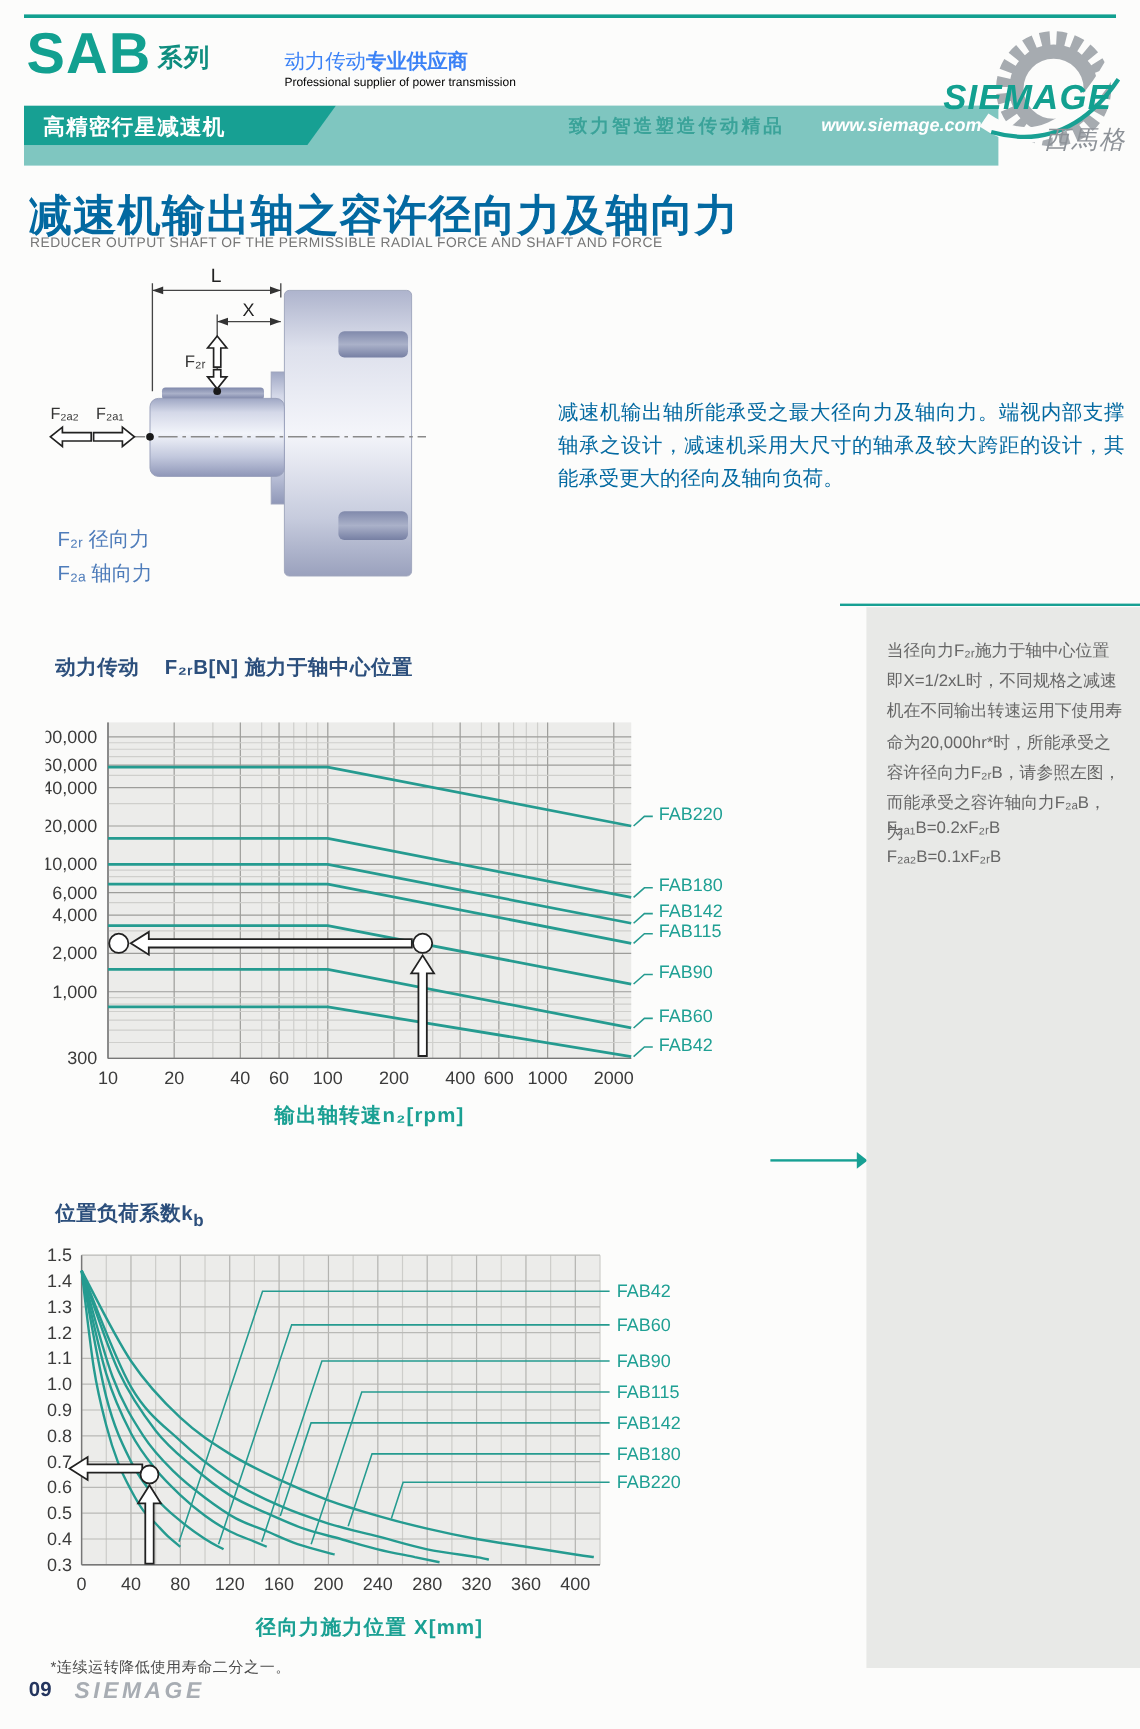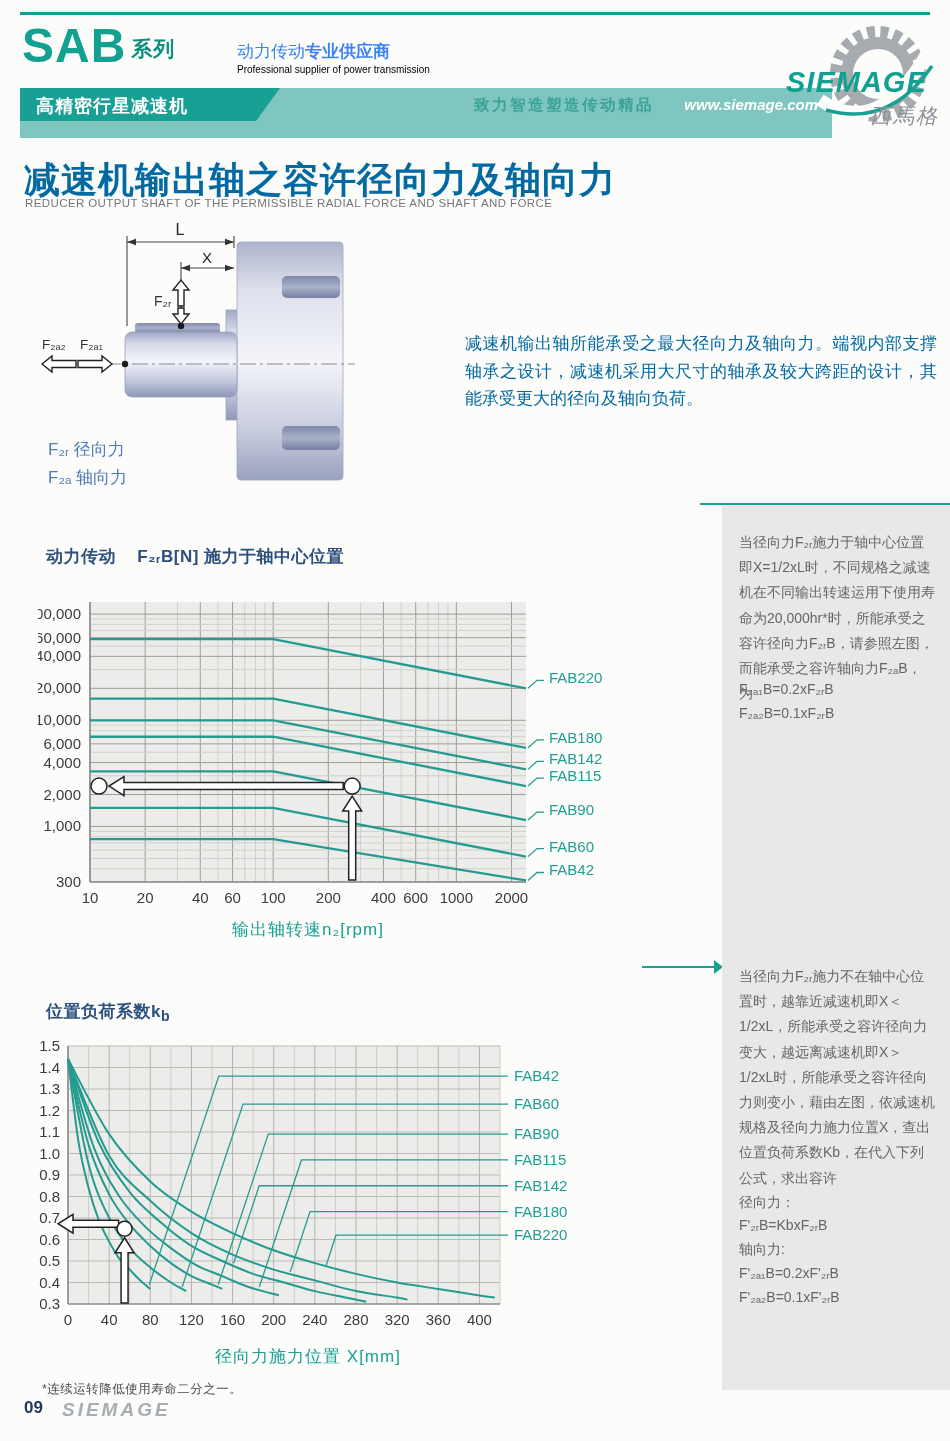--- a/index.html
+++ b/index.html
@@ -30,21 +30,21 @@
   .diagram text{font-family:"Liberation Sans",sans-serif;}
   .legend-line{left:48px;font-size:17px;color:#4e7cba;font-weight:500;}
   .intro{left:465px;top:330px;width:472px;font-size:17px;line-height:1.62;color:#0369a1;text-align:justify;}
   
   .chart-title{font-size:17px;font-weight:700;color:#2c4f7c;letter-spacing:.5px;}
   .chart-title .formula{font-weight:800;margin-left:16px;}
   .c1-title{left:46px;top:545px;}
   .c2-title{left:46px;top:1000px;}
   .chart1-wrap{left:38px;top:590px;}
   .chart2-wrap{left:38px;top:1036px;}
-  .xlabel{width:540px;text-align:center;color:#1aa093;font-weight:400;font-size:17px;letter-spacing:1px;}
+  .xlabel{width:540px;text-align:center;color:#1aa093;font-weight:700;font-size:17px;letter-spacing:1px;}
   .x1label{left:38px;top:918px;}
   .x2label{left:38px;top:1345px;}
   svg text{font-family:"Liberation Sans",sans-serif;}
   
   .sidebar-topline{left:700px;top:503px;width:250px;height:2px;background:#17a093;}
   .sidebar{left:722px;top:506px;width:228px;height:884px;background:#e8e9e7;}
   .sb-block{position:absolute;left:17px;width:196px;font-size:14px;line-height:1.8;color:#666;}
   .sb1{top:24px;}
   .sb1-f{top:172px;}
   .sb2{top:458px;}
@@ -383,25 +383,17 @@
   </svg>
 <div class="abs xlabel x2label">径向力施力位置 X[mm]</div>
 
 <div class="abs sidebar-topline"></div>
 <div class="abs sidebar">
   <div class="sb-block sb1">当径向力F₂ᵣ施力于轴中心位置即X=1/2xL时，不同规格之减速机在不同输出转速运用下使用寿命为20,000hr*时，所能承受之容许径向力F₂ᵣB，请参照左图，而能承受之容许轴向力F₂ₐB，为</div>
   <div class="sb-block sb1-f">
     <div class="sb-formula">F₂ₐ₁B=0.2xF₂ᵣB</div>
     <div class="sb-formula">F₂ₐ₂B=0.1xF₂ᵣB</div>
   </div>
-  <div class="sb-block sb2">
-    <div>当径向力F₂ᵣ施力不在轴中心位置时，越靠近减速机即X＜1/2xL，所能承受之容许径向力变大，越远离减速机即X＞1/2xL时，所能承受之容许径向力则变小，藉由左图，依减速机规格及径向力施力位置X，查出位置负荷系数Kb，在代入下列公式，求出容许</div>
-    <div class="sb-formula">径向力：</div>
-    <div class="sb-formula">F'₂ᵣB=KbxF₂ᵣB</div>
-    <div class="sb-formula">轴向力:</div>
-    <div class="sb-formula">F'₂ₐ₁B=0.2xF'₂ᵣB</div>
-    <div class="sb-formula">F'₂ₐ₂B=0.1xF'₂ᵣB</div>
-  </div>
 </div>
 
 <div class="abs footnote">*连续运转降低使用寿命二分之一。</div>
 <div class="abs page-no">09</div>
 <div class="abs brand">SIEMAGE</div>
 
 </body></html>

